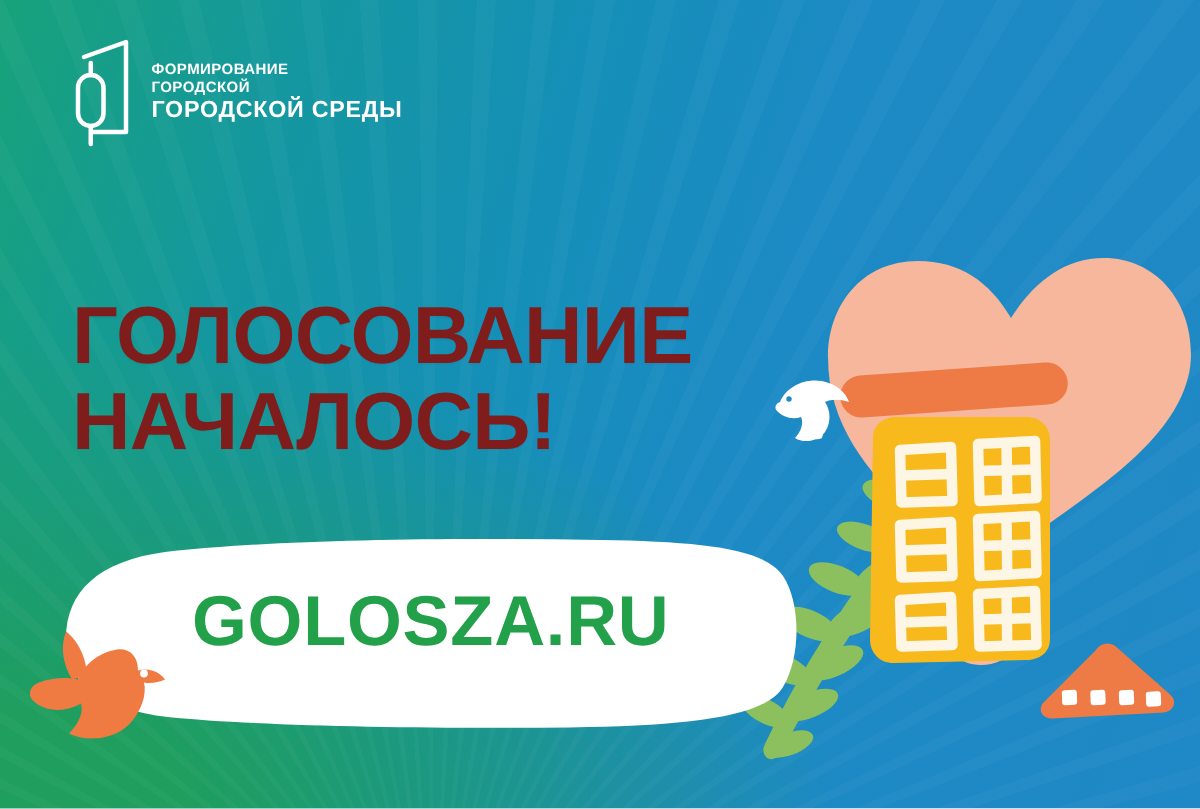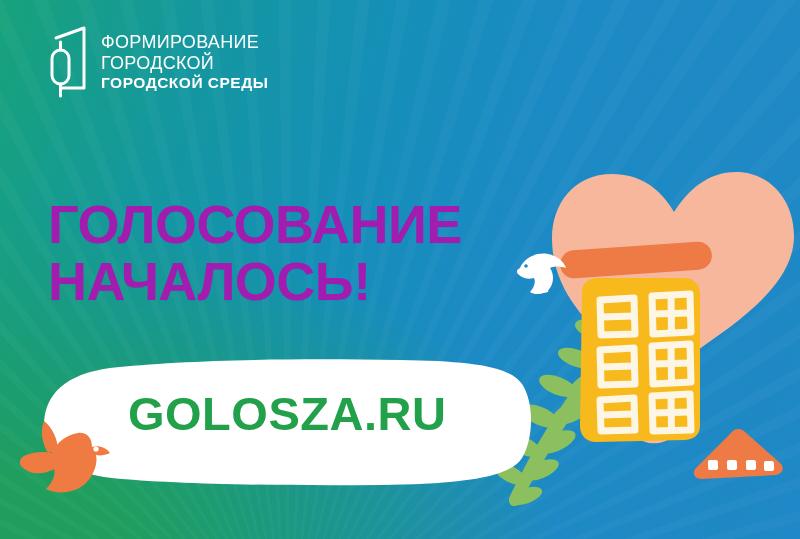--- a/index.html
+++ b/index.html
@@ -31,31 +31,31 @@
   
   .fkgs{
     position:absolute;left:48px;top:26px;
     display:flex;align-items:center;gap:13px;
   }
   .fkgs-mark{width:40px;height:72px;flex:none;}
   .fkgs-text{
     color:#ffffff;line-height:1.16;
     letter-spacing:.3px;
   }
-  .fkgs-l1,.fkgs-l2{font-size:18px;font-weight:400;}
+  .fkgs-l1,.fkgs-l2{font-size:10px;font-weight:700;}
   .fkgs-l3{font-size:15.5px;font-weight:700;letter-spacing:.5px;}
 
   
   .np{position:absolute;right:22px;top:12px;width:100px;height:96px;}
   .np svg{display:block;}
 
   
   .headline{
     position:absolute;left:48px;top:196px;
-    color:#a21caf;
+    color:#7f1d1d;
     font-size:54px;line-height:1.06;
     font-weight:700;letter-spacing:-0.5px;
     white-space:pre-line;
     text-shadow:0 1px 0 rgba(0,0,0,.03);
   }
 
   
   .illus{position:absolute;inset:0;}
   .illus svg{position:absolute;display:block;}
 

